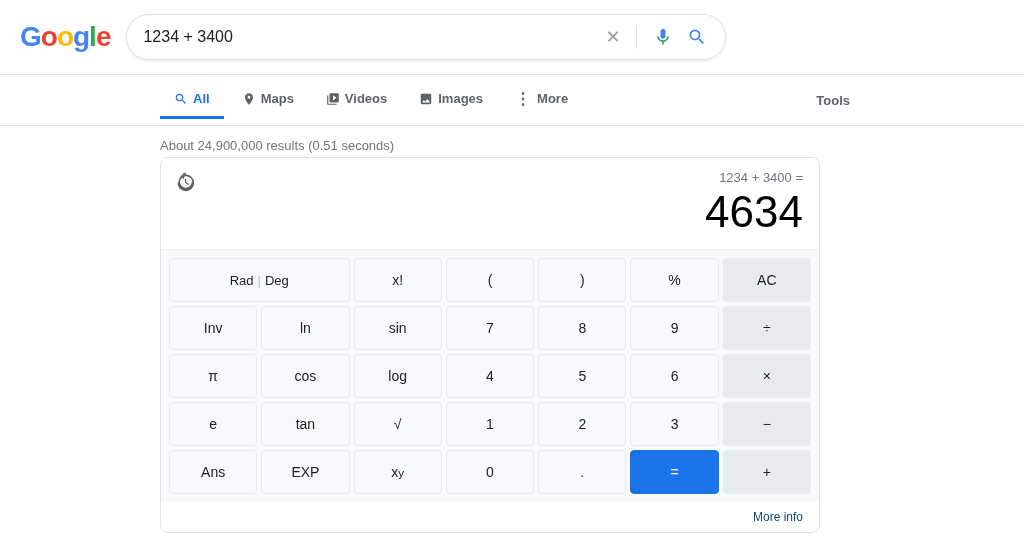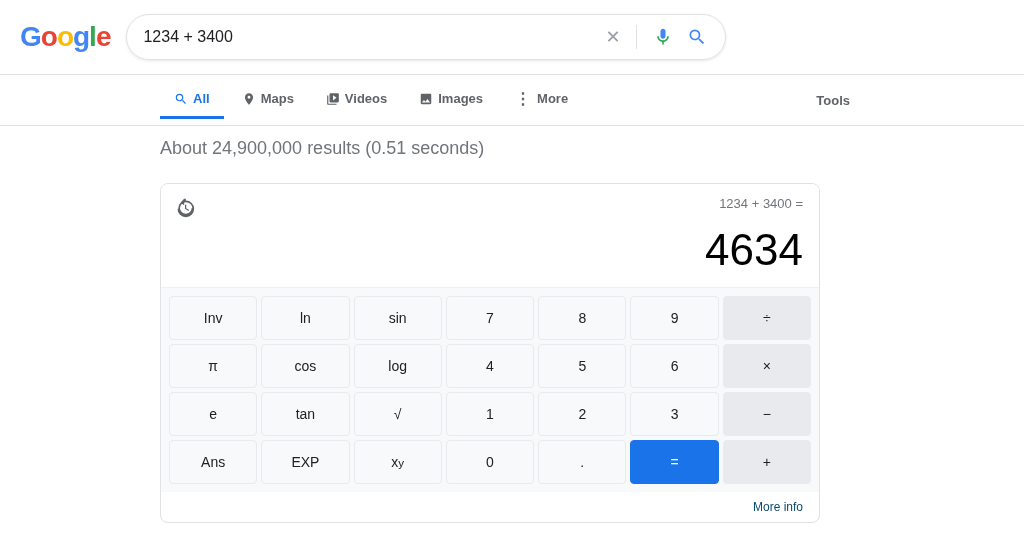--- a/index.html
+++ b/index.html
@@ -107,23 +107,23 @@
       color: #5f6368;
       padding: 10px 14px;
       cursor: pointer;
     }
 
     
     .results {
       padding: 12px 160px;
     }
     .results-count {
-      font-size: 18px;
+      font-size: 13px;
       color: #70757a;
-      margin-bottom: 24px;
+      margin-bottom: 4px;
     }
 
     
     .calculator {
       width: 660px;
       border: 1px solid #dfe1e5;
       border-radius: 8px;
       overflow: hidden;
       background: #fff;
     }
@@ -138,21 +138,21 @@
     .calc-history-icon {
       position: absolute;
       left: 14px;
       top: 14px;
       color: #5f6368;
       font-size: 20px;
     }
     .calc-expression {
       font-size: 13px;
       color: #70757a;
-      margin-bottom: 14px;
+      margin-bottom: 2px;
     }
     .calc-result {
       font-size: 44px;
       font-weight: 400;
       color: #000000;
     }
 
     
     .calc-buttons {
       background: #f8f9fa;
@@ -274,20 +274,32 @@
         <svg width="20" height="20" viewBox="0 0 24 24" fill="#5f6368">
             <path d="M13 3a9 9 0 1 0 9 9h-2a7 7 0 1 1-7-7V3zm-1 5v5l4.28 2.54.72-1.21-3.5-2.08V8H12zM11 1l-4 4 4 4V5.1A8.97 8.97 0 0 1 13 5a8 8 0 1 1-8 8H3a10 10 0 1 0 10-10V1l-2-0z"></path>
           </svg>
       </span>
       <div class="calc-expression">1234 + 3400 =</div>
       <div class="calc-result">4634</div>
     </div>
 
     <div class="calc-buttons">
 
+      <div class="calc-row">
+        <button class="calc-btn" style="grid-column: span 2; font-size:13px;">
+          <span>Rad</span>
+            <span class="rad-sep">|</span>
+            <span>Deg</span>
+        </button>
+        <button class="calc-btn">x!</button>
+        <button class="calc-btn">(</button>
+        <button class="calc-btn">)</button>
+        <button class="calc-btn">%</button>
+        <button class="calc-btn dark">AC</button>
+      </div>
 
       <div class="calc-row">
         <button class="calc-btn">Inv</button>
         <button class="calc-btn">ln</button>
         <button class="calc-btn">sin</button>
         <button class="calc-btn">7</button>
         <button class="calc-btn">8</button>
         <button class="calc-btn">9</button>
         <button class="calc-btn dark">÷</button>
       </div>

